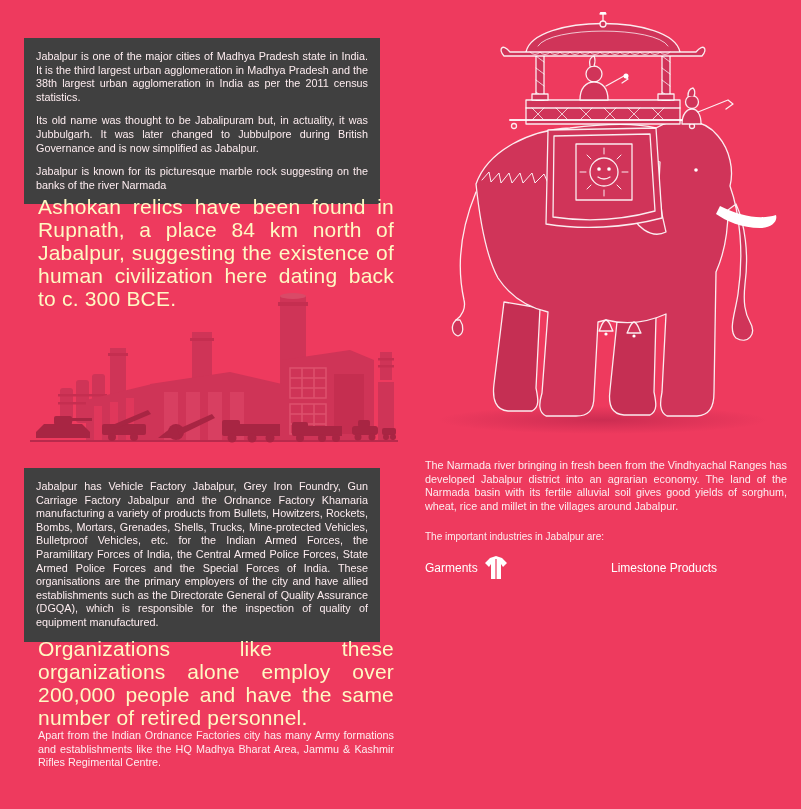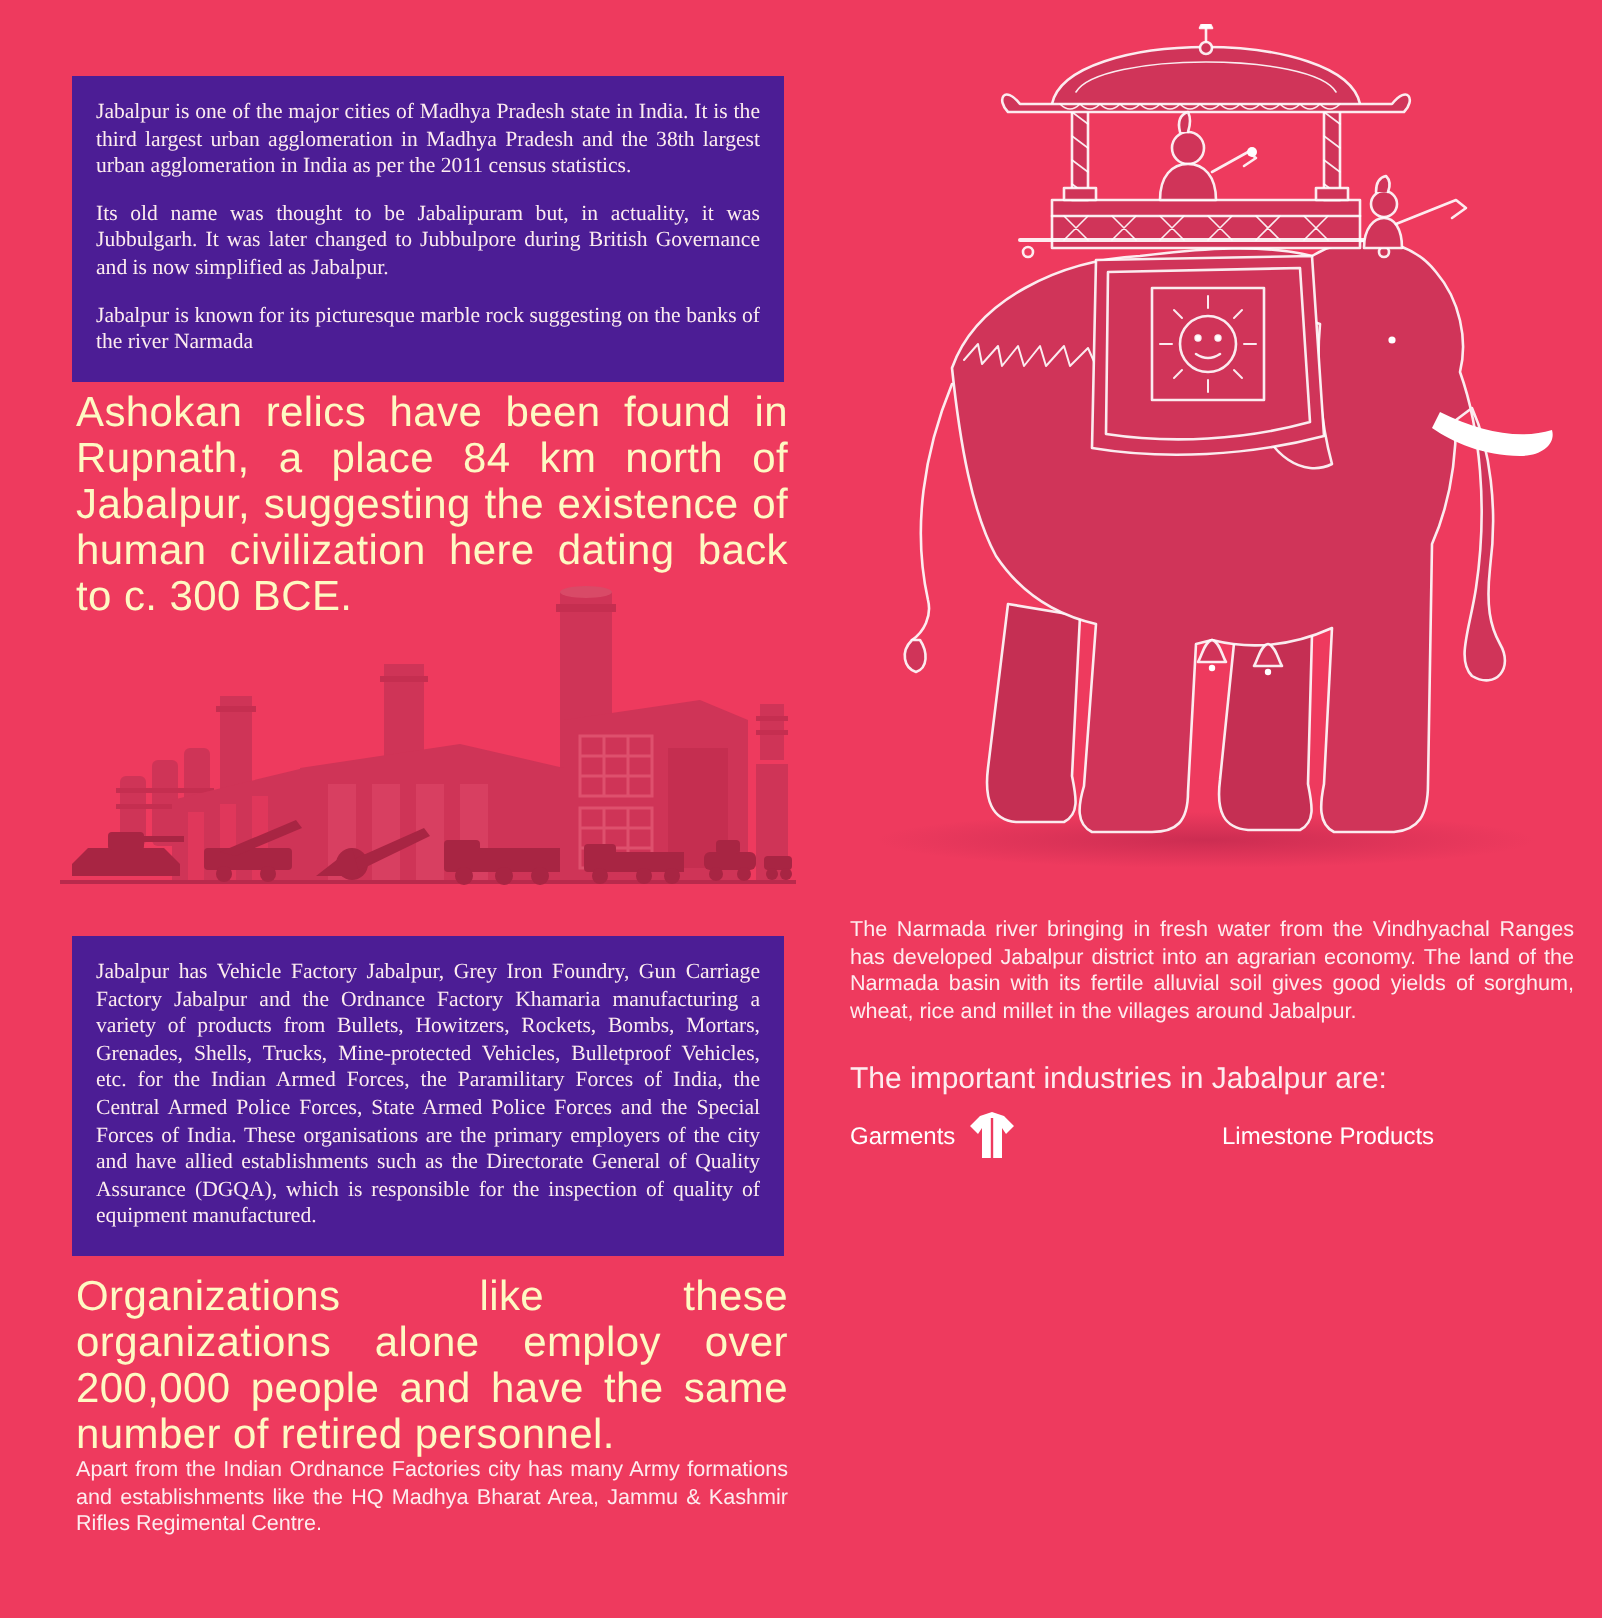--- a/index.html
+++ b/index.html
@@ -3,38 +3,38 @@
 <meta charset="utf-8">
 <style>
   html,body{margin:0;padding:0;}
   .page{
     position:relative;width:801px;height:809px;overflow:hidden;
     background:#ee3a5e;
     font-family:"Liberation Sans","DejaVu Sans",sans-serif;
     color:#fdecef;
   }
   .panel{
-    position:absolute;left:36px;width:332px;
-    background:#4c1d95;padding:12px;
-    font-size:10.8px;line-height:1.26;text-align:justify;font-family:Liberation Serif, serif;
+    position:absolute;left:24px;width:332px;
+    background:#404040;padding:12px;
+    font-size:10.8px;line-height:1.26;text-align:justify;
   }
   .panel p{margin:0 0 10px 0;}
   .panel p:last-child{margin-bottom:0;}
   .headline{
     position:absolute;left:38px;width:356px;
     color:#fef9c3;font-size:21px;line-height:1.1;text-align:justify;
     font-weight:400;letter-spacing:.2px;
   }
   .bodytext{
     position:absolute;font-size:10.8px;line-height:1.26;text-align:justify;
   }
   .factory-illustration{position:absolute;left:30px;top:288px;}
   .elephant-illustration{position:absolute;left:398px;top:12px;}
   .narmada{left:425px;top:459px;width:362px;}
-  .industries-intro{position:absolute;left:425px;top:531px;font-size:15px;}
+  .industries-intro{position:absolute;left:425px;top:531px;font-size:10px;}
   .industries{
     position:absolute;left:425px;top:553px;width:364px;
     display:grid;grid-template-columns:186px 178px;grid-auto-rows:29px;
     grid-auto-flow:column;
   }
   .ind-row{display:flex;align-items:center;justify-content:flex-start;}
   .ind-label{font-size:12px;color:#ffffff;white-space:nowrap;}
   .ind-icon{display:flex;align-items:center;justify-content:flex-end;min-width:30px;margin-right:8px;}
 </style>
 </head>
@@ -266,21 +266,21 @@
         <g fill="#d03459">
           <circle cx="294" cy="90" r="6.5"></circle>
           <path d="M290,84 q0,-7 5,-8 q3,3 1,8"></path>
           <path d="M284,112 c0,-10 5,-15 10,-15 c5,0 9,5 9,15 Z"></path>
           <path d="M300,100 L330,88 l5,4 -7,5" fill="none"></path>
         </g>
       </g>
     </svg>
   </div>
 
-  <div class="bodytext narmada">The Narmada river bringing in fresh water from the Vindhyachal Ranges has developed Jabalpur district into an agrarian economy. The land of the Narmada basin with its fertile alluvial soil gives good yields of sorghum, wheat, rice and millet in the villages around Jabalpur.</div>
+  <div class="bodytext narmada">The Narmada river bringing in fresh been from the Vindhyachal Ranges has developed Jabalpur district into an agrarian economy. The land of the Narmada basin with its fertile alluvial soil gives good yields of sorghum, wheat, rice and millet in the villages around Jabalpur.</div>
 
   <div class="industries-intro">The important industries in Jabalpur are:</div>
 
   <div class="industries">
 
     <div class="ind-row">
       <span class="ind-label">Garments</span>
       <span class="ind-icon">
         <svg width="24" height="24" viewBox="0 0 24 24">
             <path d="M6,2 L12,0 L18,2 L23,7 L19,11 L17,8 L17,23 L7,23 L7,8 L5,11 L1,7 Z" fill="#fff"></path>

